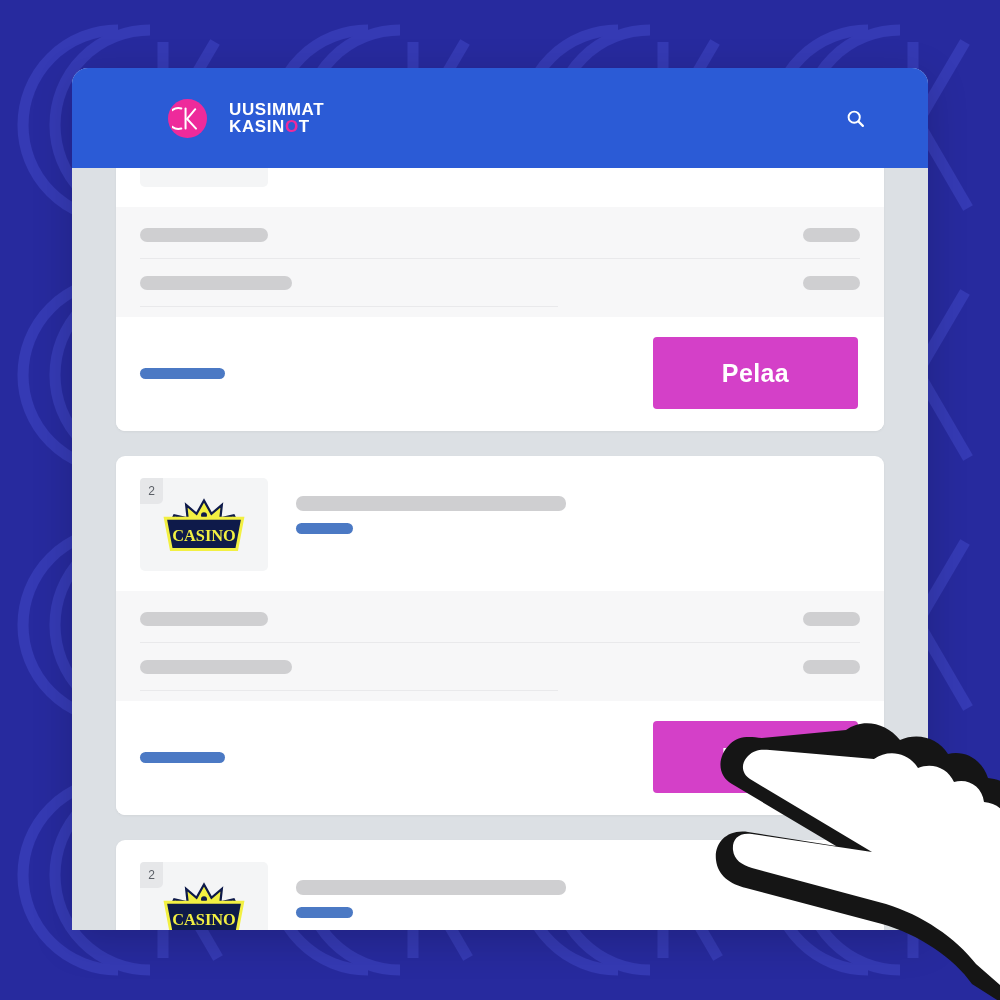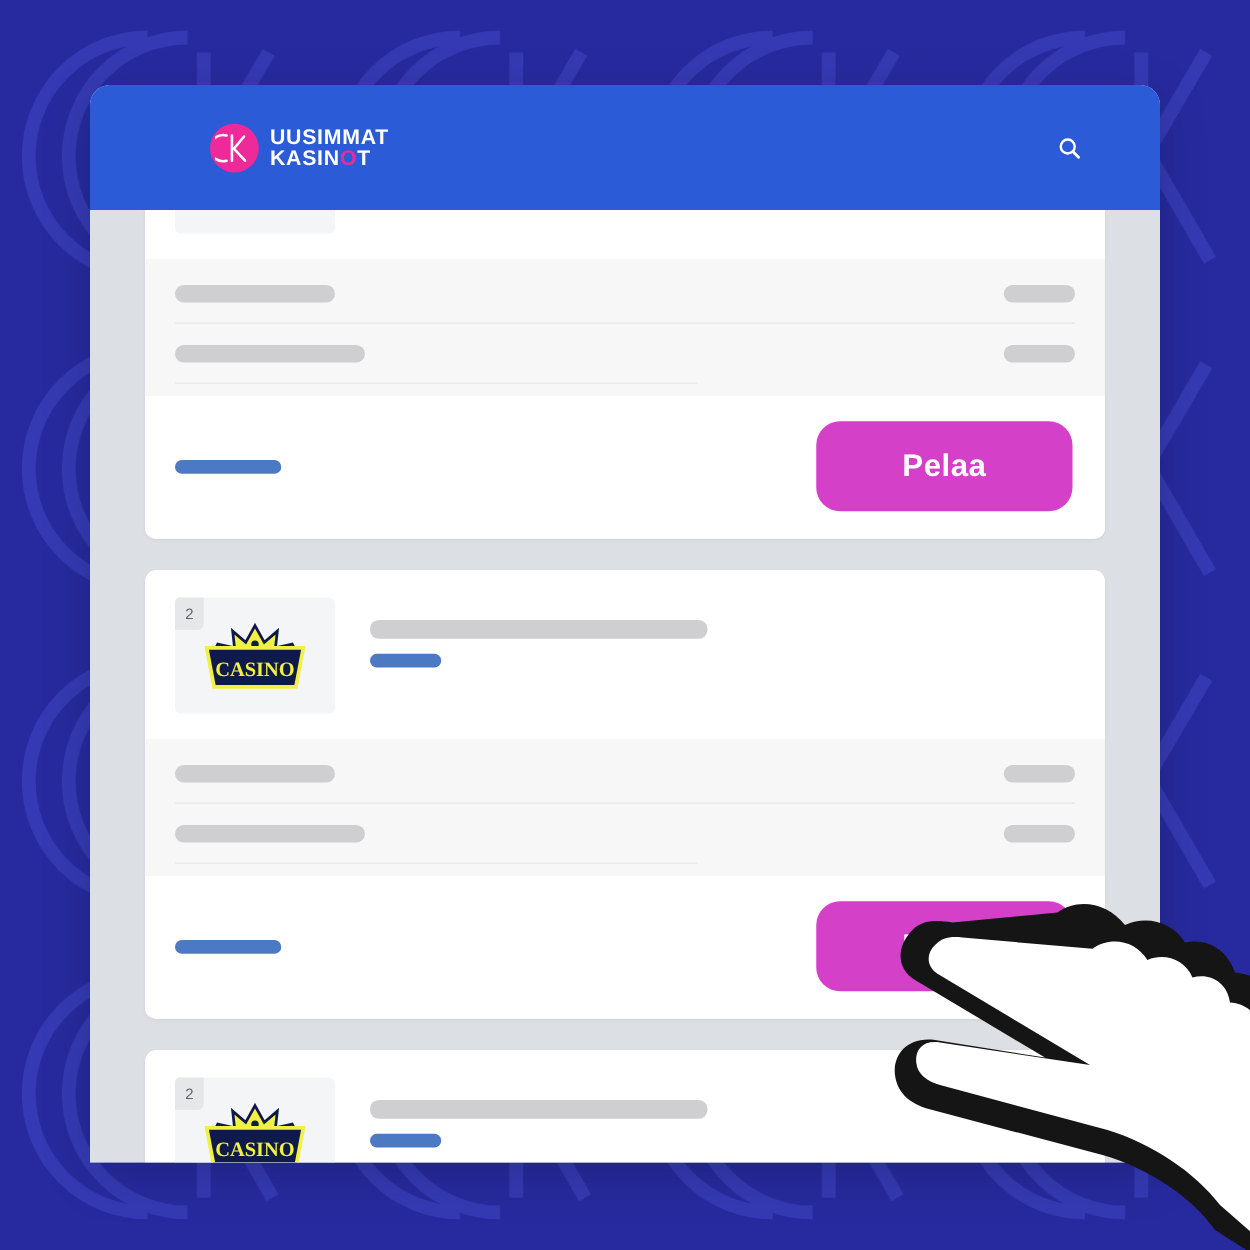--- a/index.html
+++ b/index.html
@@ -44,21 +44,21 @@
     height: 100px;
     background: #2B5BD6;
     display: flex;
     align-items: center;
     justify-content: space-between;
     padding: 0 56px 0 96px;
   }
   .brand {
     display: flex;
     align-items: center;
-    gap: 9px;
+    gap: 22px;
     justify-content: space-between;
   }
   .brand-mark {
     width: 39px;
     height: 39px;
     border-radius: 50%;
     background: #EE2A9B;
     display: flex;
     align-items: center;
     justify-content: center;
@@ -178,21 +178,21 @@
     justify-content: space-between;
     padding: 20px 26px 22px 24px;
     background: #ffffff;
   }
   .sk-footlink { width: 85px; height: 11px; background: #4B79C4; border-radius: 6px; }
   .cta-button {
     width: 205px;
     height: 72px;
     background: #D440C8;
     border: none;
-    border-radius: 19px;
+    border-radius: 4px;
     color: #ffffff;
     font-size: 25px;
     font-weight: bold;
     letter-spacing: .4px;
     cursor: pointer;
     font-family: "Liberation Sans", sans-serif;
     margin-left: 12px;
   }
 
   

